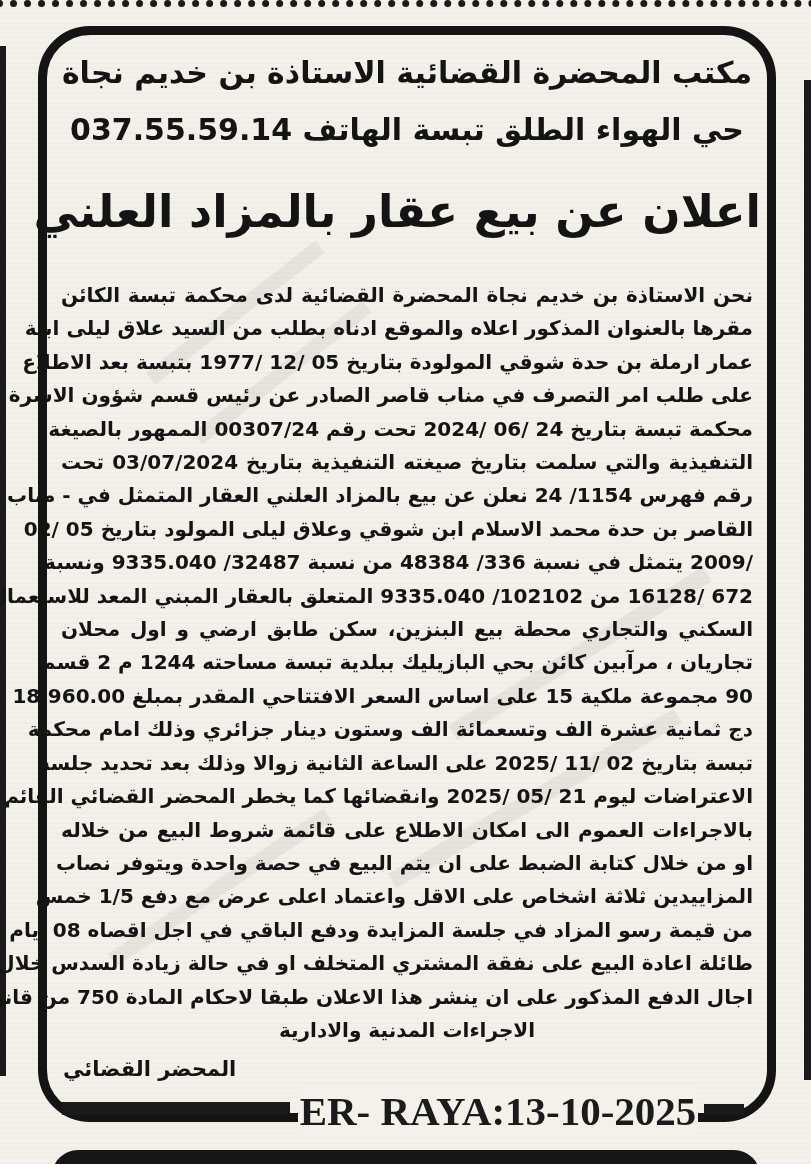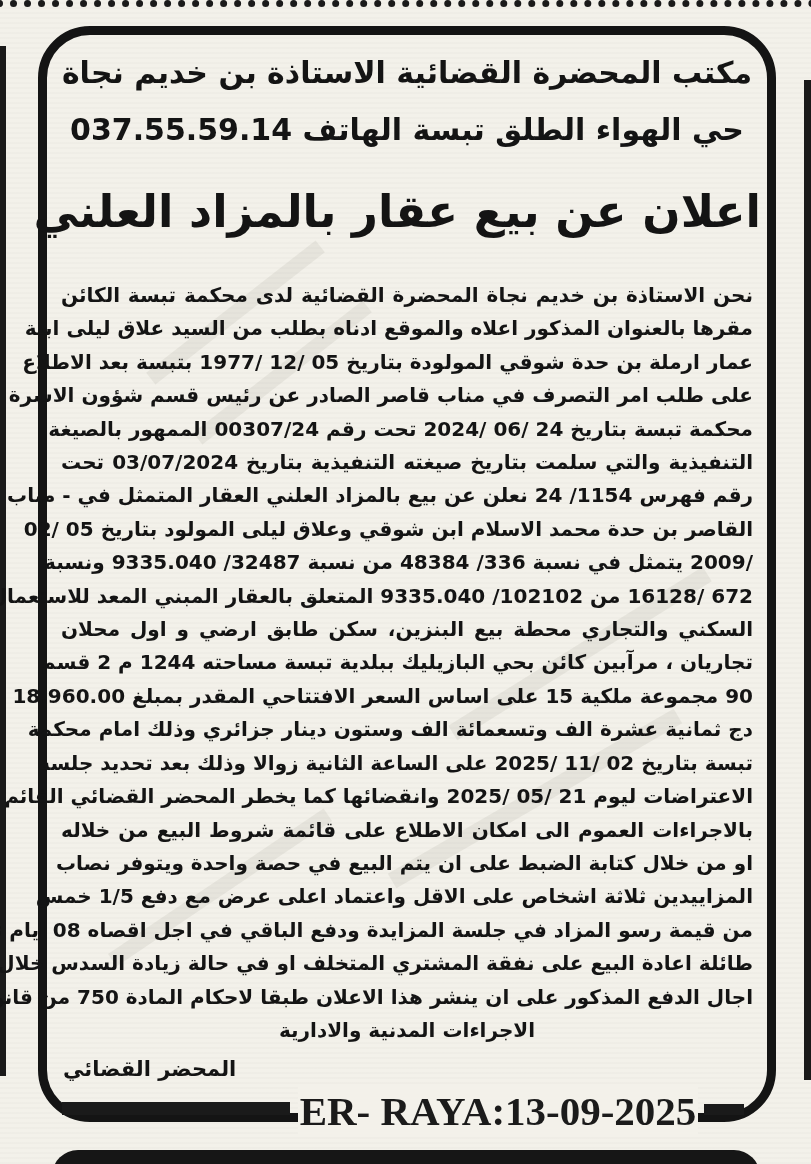--- a/index.html
+++ b/index.html
@@ -83,15 +83,15 @@
         <div>طائلة اعادة البيع على نفقة المشتري المتخلف او في حالة زيادة السدس خلال</div>
         <div>اجال الدفع المذكور على ان ينشر هذا الاعلان طبقا لاحكام المادة 750 من قانون</div>
         <div>الاجراءات المدنية والادارية</div>
       </div>
     <div class="signature">المحضر القضائي</div>
   </div>
 </div>
 
 <div class="bar-left"></div>
 <div class="bar-right"></div>
-<div class="footer-ref">ER- RAYA:13-09-2025</div>
+<div class="footer-ref">ER- RAYA:13-10-2025</div>
 
 <div class="next-ad"></div>
 
 </body></html>

